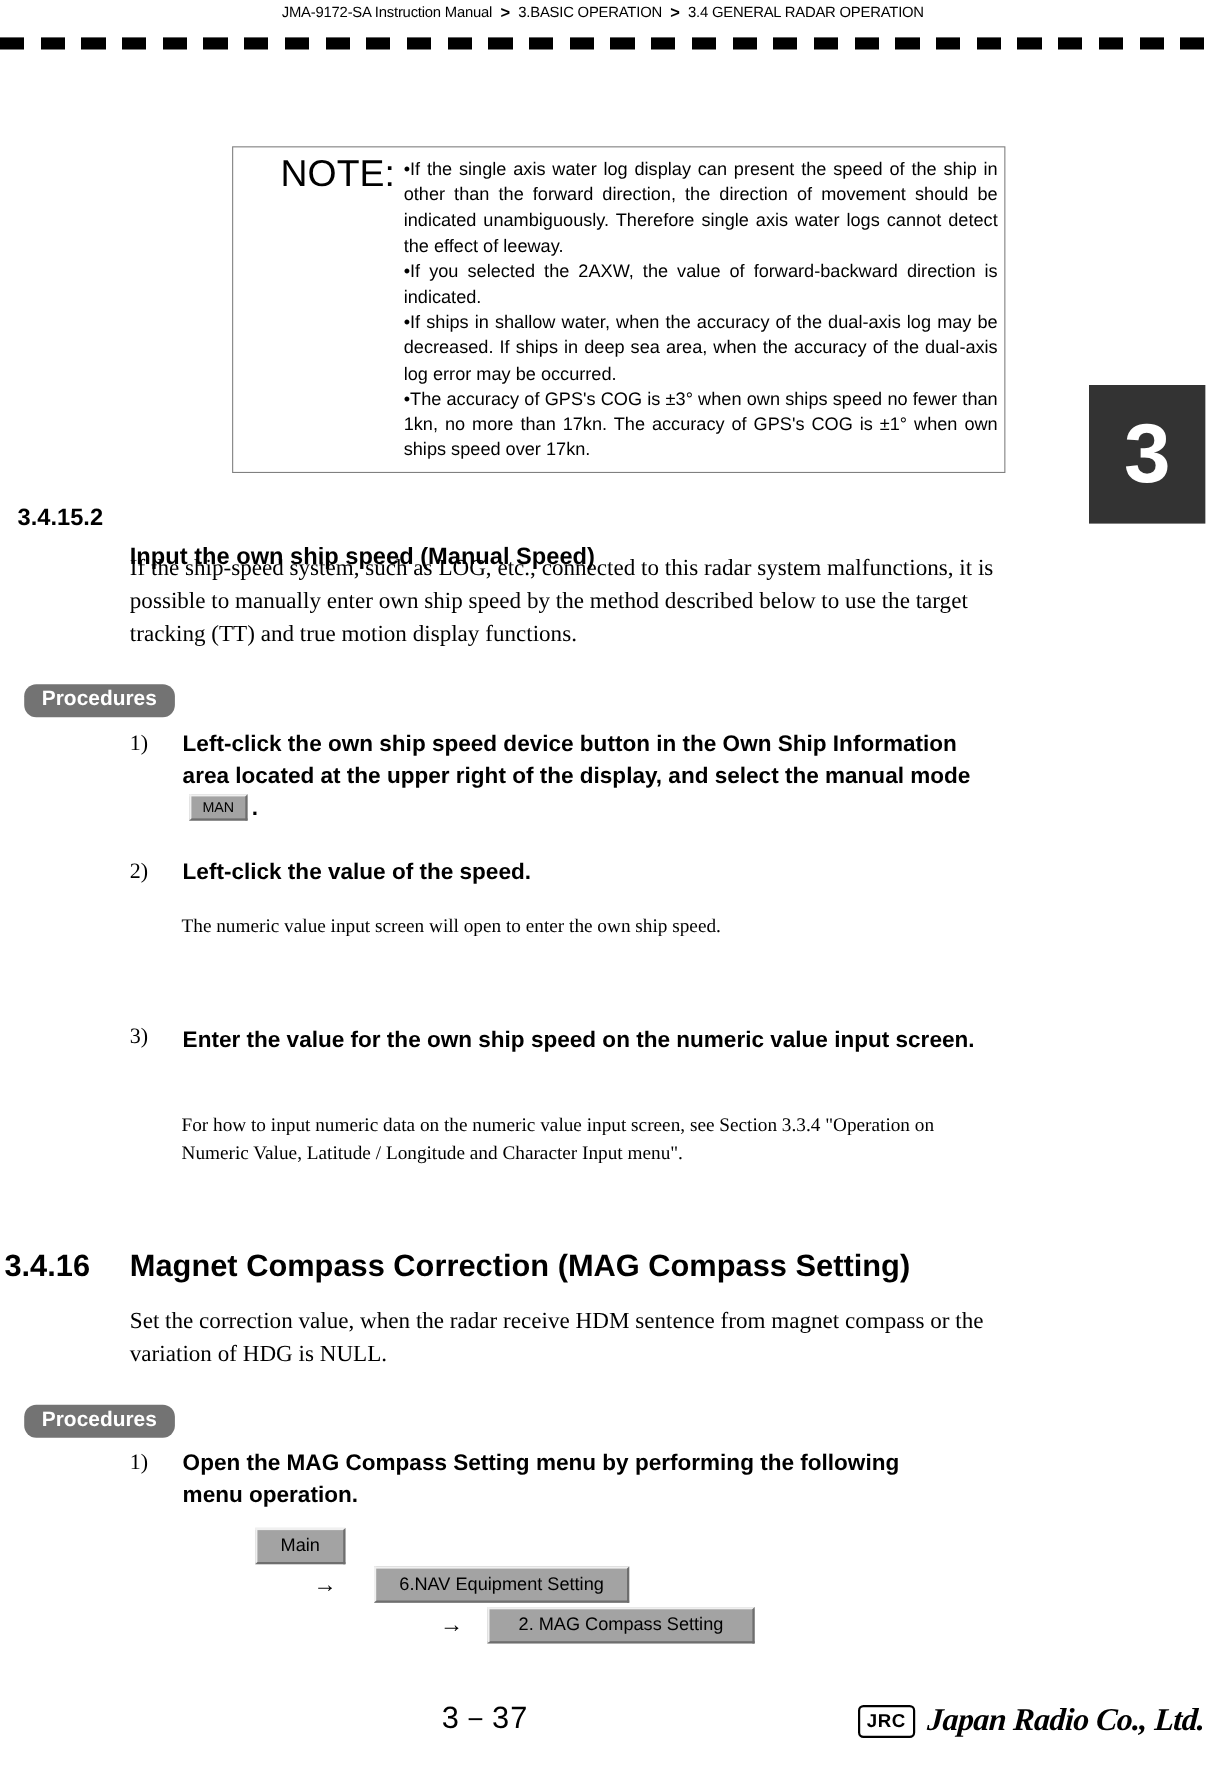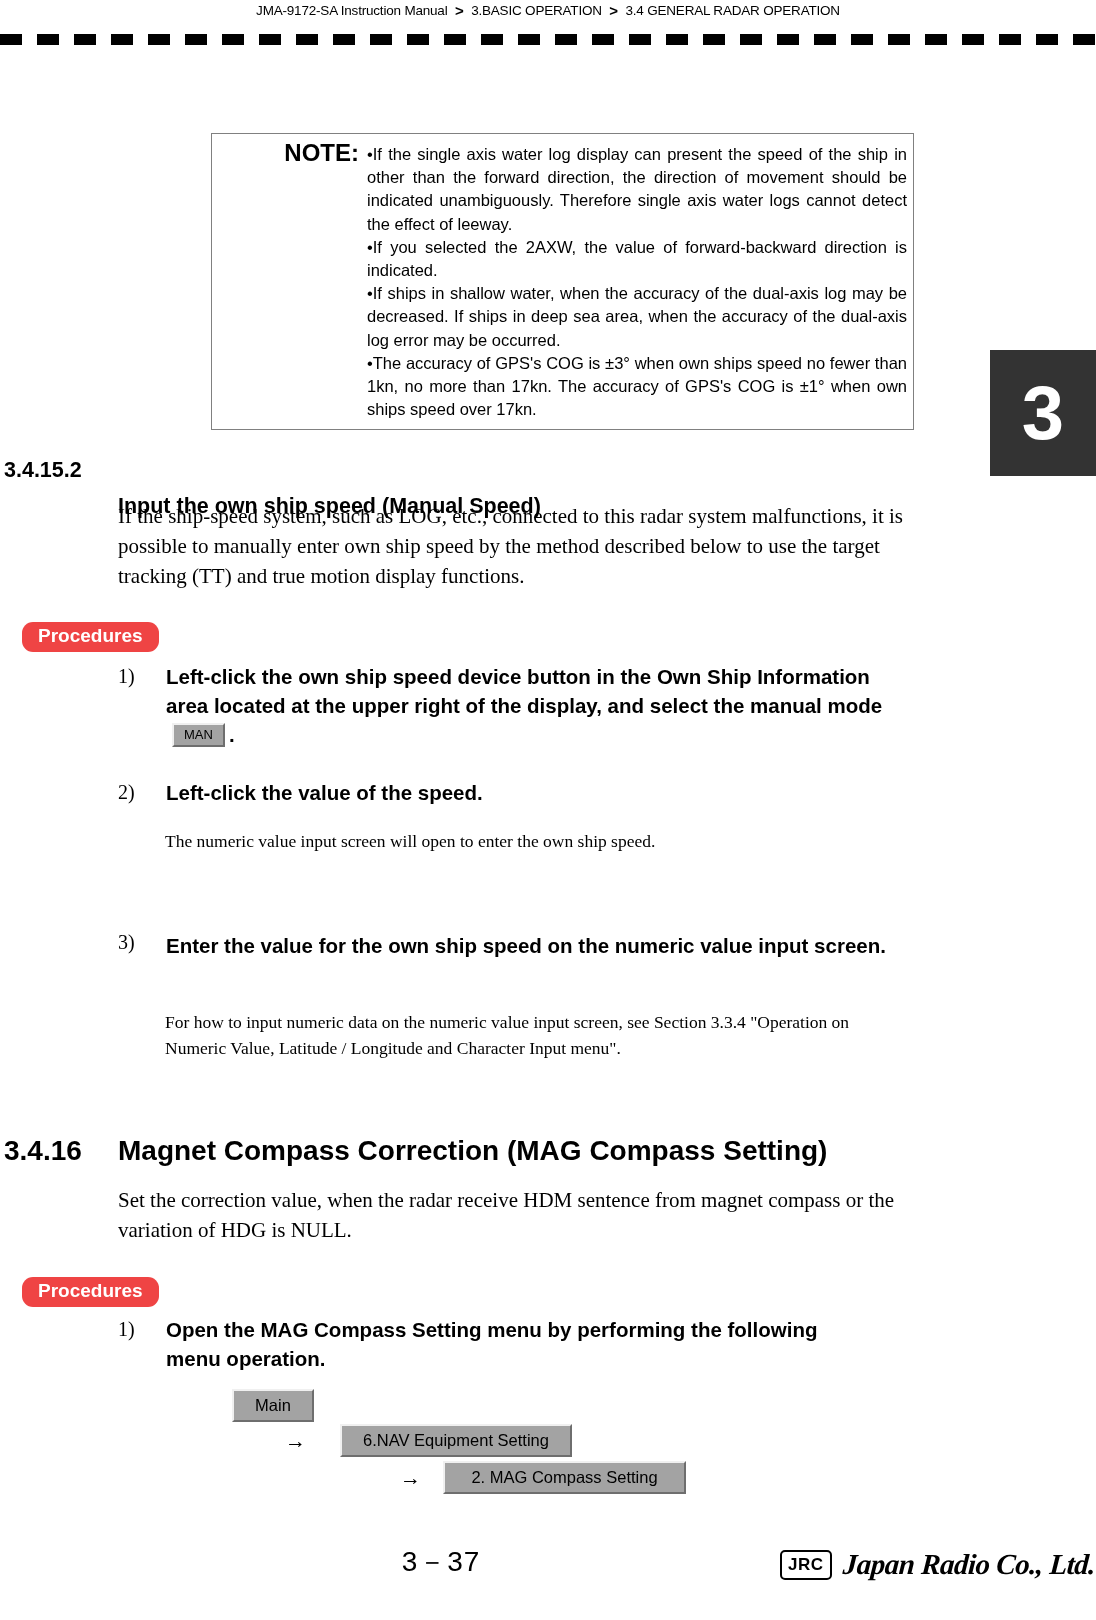--- a/index.html
+++ b/index.html
@@ -76,26 +76,25 @@
     width: 703px;
     height: 297px;
     border: 1px solid #808080;
     box-sizing: border-box;
     display: flex;
     font-family: "Liberation Sans", sans-serif;
   }
   .note-label {
     width: 155px;
     flex: 0 0 155px;
-    font-size: 24px;
+    font-size: 34px;
     line-height: 1;
     padding: 7px 8px 0 0;
     text-align: right;
     box-sizing: border-box;
-    font-weight: bold;
   }
   .note-body {
     flex: 1 1 auto;
     padding: 9px 6px 0 0;
     box-sizing: border-box;
   }
   .note-body p {
     margin: 0;
     font-size: 16.5px;
     line-height: 23.2px;
@@ -112,21 +111,21 @@
   .h3 {
     position: absolute;
     font-family: "Liberation Sans", sans-serif;
     font-weight: bold;
     white-space: nowrap;
   }
   .h3-num { position: absolute; }
   .h3-text { position: absolute; }
 
   #sec-3-4-15-2 { top: 458px; left: 0; width: 1096px; height: 34px; font-size: 21.5px; }
-  #sec-3-4-15-2 .h3-num  { left: 4px;   top: 0; }
+  #sec-3-4-15-2 .h3-num  { left: 16px;   top: 0; }
   #sec-3-4-15-2 .h3-text { left: 118px; top: 0; margin-top: 36px; }
 
   #sec-3-4-16 { top: 1135px; left: 0; width: 1096px; height: 36px; font-size: 28px; }
   #sec-3-4-16 .h3-num  { left: 4px;   top: 0; }
   #sec-3-4-16 .h3-text { left: 118px; top: 0; }
 
   
   .body-para {
     position: absolute;
     font-family: "Liberation Serif", serif;
@@ -141,21 +140,21 @@
     font-family: "Liberation Serif", serif;
     font-size: 17.5px;
     line-height: 26px;
   }
   #step2-note { left: 165px; top: 828px; width: 740px; }
   #step3-note { left: 165px; top: 1009px; width: 740px; }
 
   
   .procedures-badge {
     position: absolute;
-    background: #ef4444;
+    background: #737373;
     color: #ffffff;
     font-family: "Liberation Sans", sans-serif;
     font-weight: bold;
     font-size: 19px;
     border-radius: 11px;
     padding: 4px 16px 6px 16px;
     line-height: 1.05;
   }
   #proc-1 { left: 22px; top: 622px; }
   #proc-2 { left: 22px; top: 1277px; }

